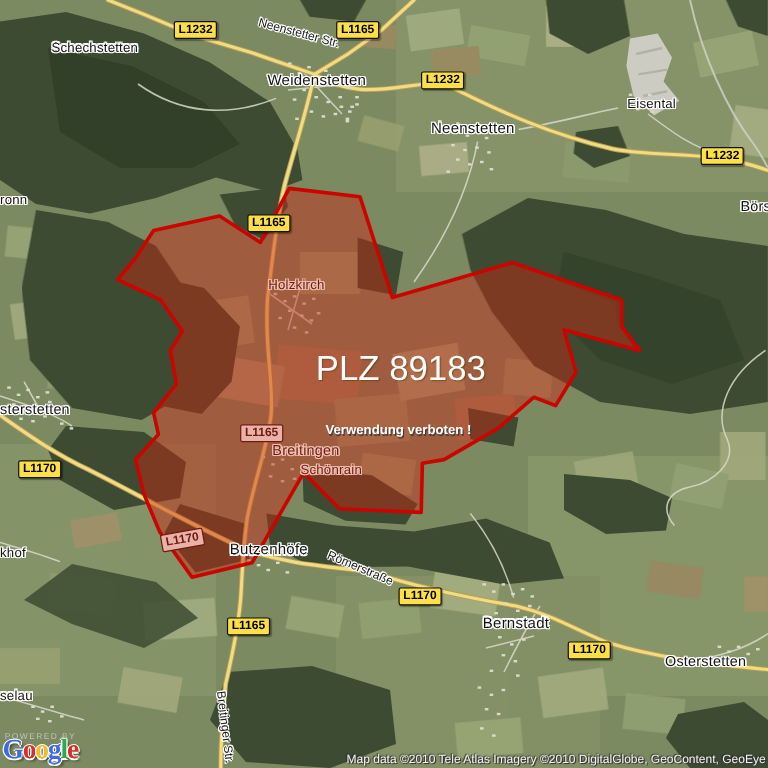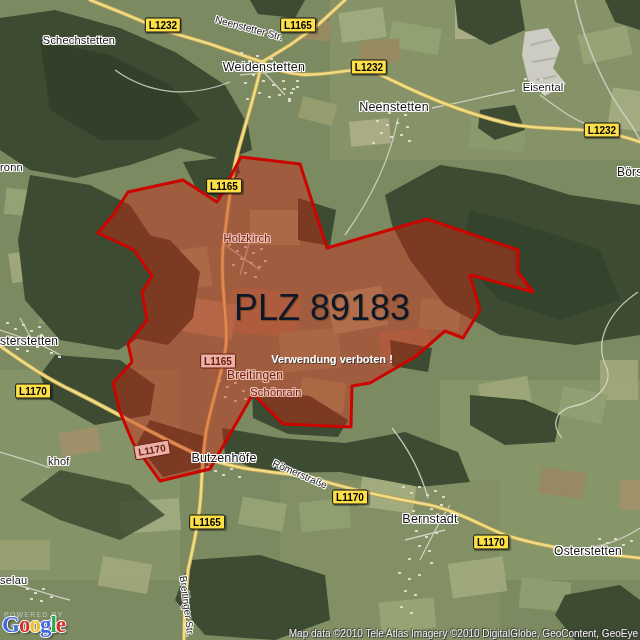--- a/index.html
+++ b/index.html
@@ -15,22 +15,22 @@
         text-shadow:1px 0 0 #edbfb0,-1px 0 0 #edbfb0,0 1px 0 #edbfb0,0 -1px 0 #edbfb0,
                     1px 1px 0 #edbfb0,-1px -1px 0 #edbfb0,1px -1px 0 #edbfb0,-1px 1px 0 #edbfb0;}
   .town.edge{transform:translate(0,-50%);}
   .street{position:absolute;font-size:10px;color:#1a1a1a;white-space:nowrap;
         text-shadow:1px 0 0 #fff,-1px 0 0 #fff,0 1px 0 #fff,0 -1px 0 #fff,1px 1px 0 #fff,-1px -1px 0 #fff;}
   .sign{position:absolute;transform:translate(-50%,-50%);background:#fde047;
         border:1.5px solid #111;border-radius:2px;padding:0 3px;
         font-size:10px;font-weight:bold;color:#000;white-space:nowrap;line-height:13px;
         box-shadow:1px 1px 1px rgba(0,0,0,.35);}
   .sign.pink{background:#e9b2a8;border-color:#70190e;color:#70190e;box-shadow:none;}
-  .plz{position:absolute;left:322px;top:308px;transform:translate(-50%,-50%);
-       font-size:36px;color:#0f172a;white-space:nowrap;
+  .plz{position:absolute;left:334px;top:308px;transform:translate(-50%,-50%);
+       font-size:29px;color:#ffffff;white-space:nowrap;
        text-shadow:1px 1px 1px rgba(90,60,0,.55);}
   .wm1{position:absolute;left:318px;top:345px;transform:translate(-50%,-50%);
        font-size:16px;font-weight:bold;color:#f4f4f4;white-space:nowrap;
        text-shadow:2px 2px 0 rgba(70,70,70,.85);}
   .wm2{position:absolute;left:332px;top:359px;transform:translate(-50%,-50%);
        font-size:11px;font-weight:bold;color:#fff;white-space:nowrap;
        text-shadow:1px 1px 0 rgba(60,60,60,.9);}
   .attr{position:absolute;right:2px;bottom:1px;font-size:10px;color:#f3f3f3;white-space:nowrap;
        text-shadow:1px 1px 0 #3a3a3a,-1px -1px 0 rgba(40,40,40,.6),0 0 2px #333;}
   .powered{position:absolute;left:4px;top:611px;font-size:7px;color:#d8d8d8;opacity:.75;
@@ -318,21 +318,21 @@
   <div class="town big" style="left:264px;top:67px;">Weidenstetten</div>
   <div class="town big" style="left:394px;top:107px;">Neenstetten</div>
   <div class="town" style="left:543px;top:87px;">Eisental</div>
   <div class="town edge" style="left:617px;top:172px;font-size:12px;">Börs</div>
   <div class="town edge" style="left:0px;top:167px;">ronn</div>
   <div class="town red" style="left:247px;top:238px;">Holzkirch</div>
   <div class="town edge" style="left:0px;top:341px;font-size:12px;">sterstetten</div>
   <div class="town red" style="left:235px;top:375px;font-size:12px;padding-left:40px;">Breitingen</div>
   <div class="town red" style="left:276px;top:392px;">Schönrain</div>
   <div class="town big" style="left:224px;top:458px;">Butzenhöfe</div>
-  <div class="town edge" style="left:0px;top:461px;margin-left:48px;">khof</div>
+  <div class="town edge" style="left:0px;top:461px;">khof</div>
   <div class="town big" style="left:430px;top:519px;">Bernstadt</div>
   <div class="town" style="left:588px;top:551px;font-size:12px;">Osterstetten</div>
   <div class="town edge" style="left:0px;top:580px;">selau</div>
 
   <div class="street" style="left:249px;top:28px;transform:translate(-50%,-50%) rotate(15deg);">Neenstetter Str.</div>
   <div class="street" style="left:300px;top:474px;transform:translate(-50%,-50%) rotate(23deg);">Römerstraße</div>
   <div class="street" style="left:187px;top:606px;transform:translate(-50%,-50%) rotate(83deg);">Breitinger Str.</div>
 
   <div class="sign" style="left:163px;top:25px;">L1232</div>
   <div class="sign" style="left:298px;top:25px;">L1165</div>

